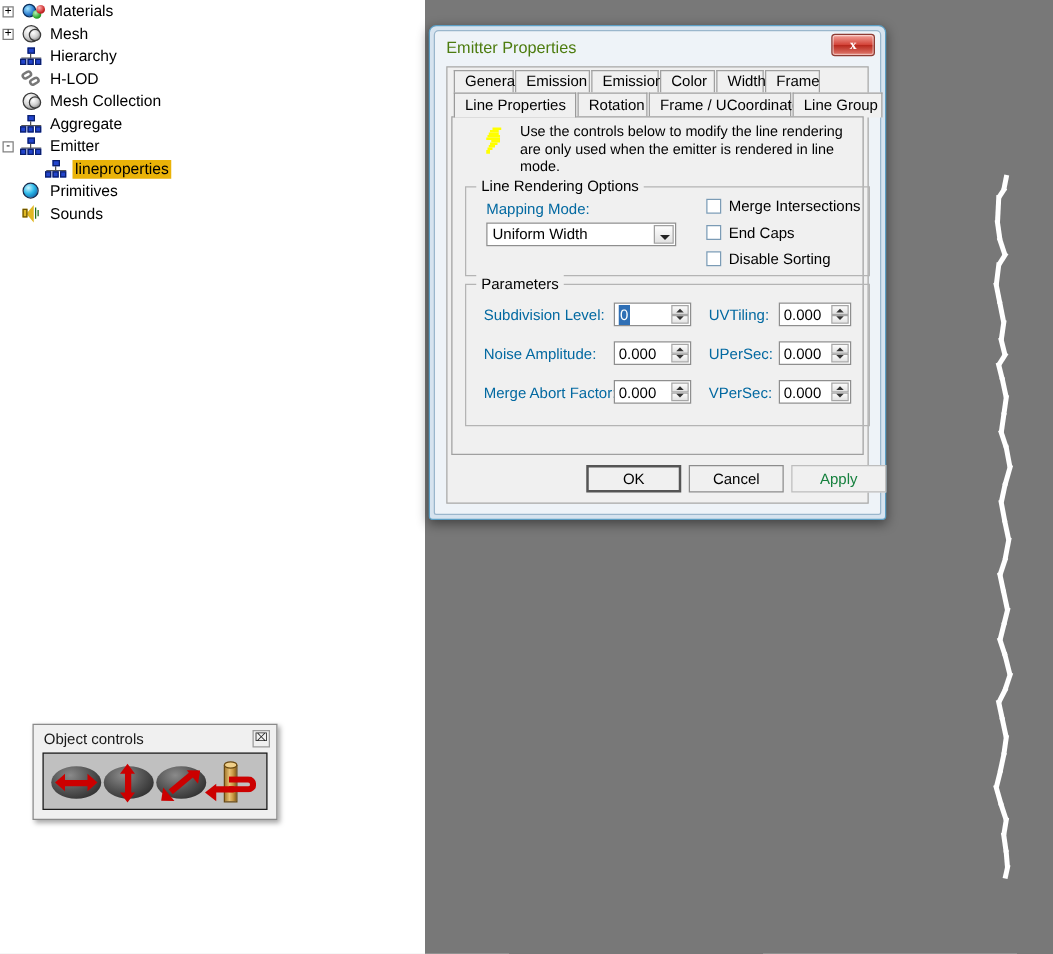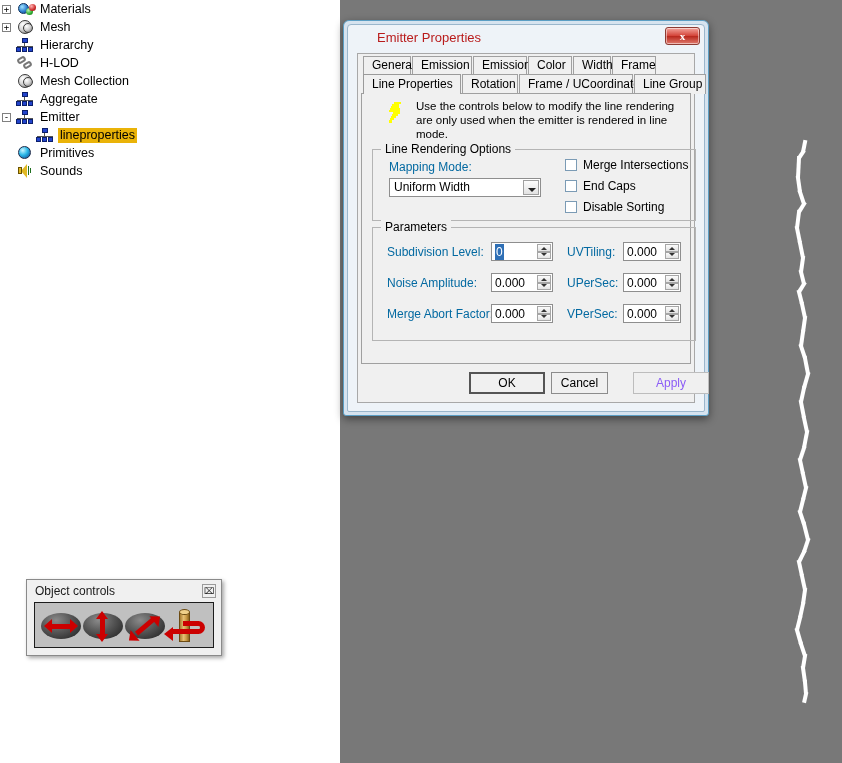--- a/index.html
+++ b/index.html
@@ -74,21 +74,21 @@
     border-radius:6px 6px 3px 3px;
     box-shadow:0 3px 9px rgba(0,0,0,.45);
     box-sizing:border-box;
   }
   #dlg-inner{
     position:absolute;left:3px;top:3px;right:3px;bottom:3px;
     background:#eef3f8;border:1px solid #9ab6cc;border-radius:4px 4px 2px 2px;
     box-sizing:border-box;
   }
   #titlebar{position:absolute;left:0;top:0;right:0;height:26px;}
-  #dlg-title{position:absolute;left:9px;top:5px;font-size:13px;color:#b91c1c;margin-left:20px;}
+  #dlg-title{position:absolute;left:9px;top:5px;font-size:13px;color:#4d7c0f;}
   #close-btn{
     position:absolute;right:4px;top:2px;width:35px;height:18px;
     background:linear-gradient(to bottom,#f3a49c 0%,#d4453a 48%,#b9291e 52%,#e07a6e 100%);
     border:1px solid #8d3b33;border-radius:3px;
     box-shadow:inset 0 0 0 1px rgba(255,255,255,.5);
     color:#fff;font-size:11px;font-weight:bold;text-align:center;line-height:17px;
     font-family:"Liberation Serif",serif;cursor:pointer;box-sizing:border-box;
   }
   #dlg-client{
     position:absolute;left:9px;top:28px;right:9px;bottom:8px;
@@ -152,21 +152,21 @@
   .sp-ar{position:absolute;left:50%;margin-left:-3px;width:0;height:0;border-left:3px solid transparent;border-right:3px solid transparent;}
   .sp-ar.up{top:2px;border-bottom:3px solid #333;}
   .sp-ar.dn{bottom:2px;border-top:3px solid #333;}
 
   
   .dlgbtn{
     position:absolute;height:22px;background:#f0f0f0;border:1px solid #8c8c8c;
     font-size:12px;color:#000;text-align:center;line-height:20px;box-sizing:border-box;cursor:default;
   }
   .dlgbtn.default{border:2px solid #555;line-height:18px;}
-  .dlgbtn.disabled{color:#8b5cf6;border-color:#bdbdbd;}
+  .dlgbtn.disabled{color:#15803d;border-color:#bdbdbd;}
 
   
   #objctl{
     position:absolute;left:26px;top:579px;width:196px;height:77px;
     background:#f0f0f0;border:1px solid #8a8a8a;
     box-shadow:2px 2px 4px rgba(0,0,0,.35);box-sizing:border-box;
   }
   #objctl-title{position:absolute;left:8px;top:4px;font-size:12px;color:#1a1a1a;}
   #objctl-close{
     position:absolute;right:5px;top:4px;width:14px;height:14px;
@@ -500,21 +500,21 @@
                     <div class="sp-ar dn"></div>
                   </div>
                 </div>
               </div>
             </div>
         </div>
 
       </div>
 
       <div class="dlgbtn default" style="left:111px;bottom:8px;width:76px;">OK</div>
-      <div class="dlgbtn" style="left:193px;bottom:8px;width:57px;">Cancel</div>
+      <div class="dlgbtn" style="left:193px;bottom:8px;width:76px;">Cancel</div>
       <div class="dlgbtn disabled" style="left:275px;bottom:8px;width:76px;">Apply</div>
 
     </div>
   </div>
 </div>
 
 <div id="objctl">
   <div id="objctl-title">Object controls</div>
   <div id="objctl-close">⌧</div>
   <div id="objctl-body">

